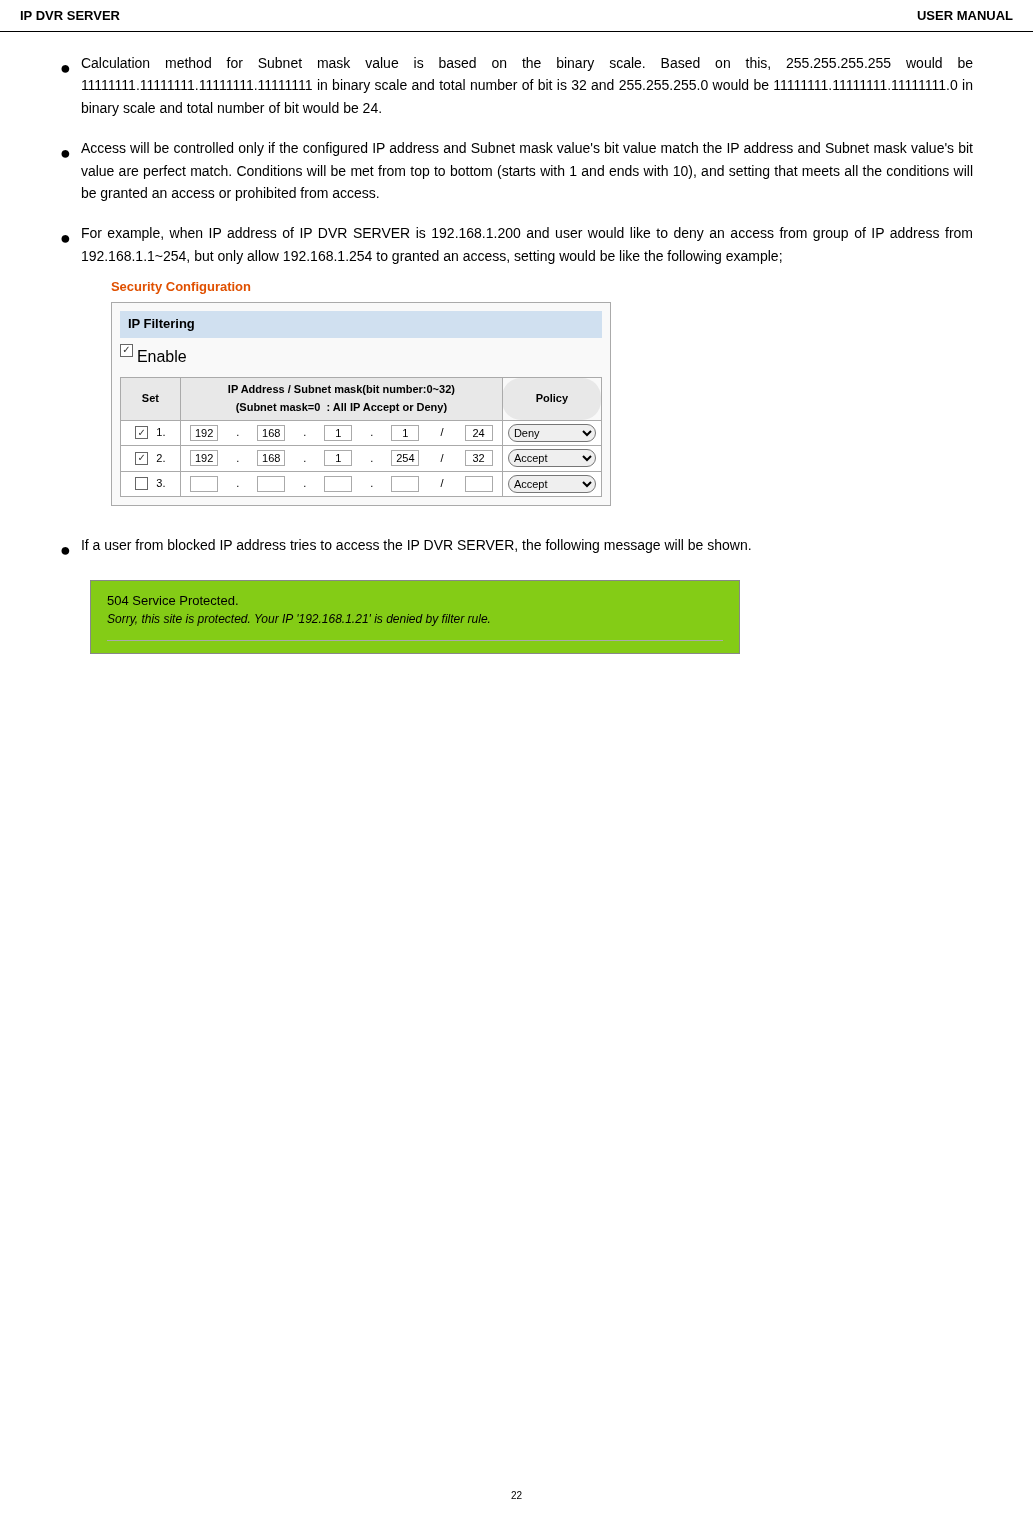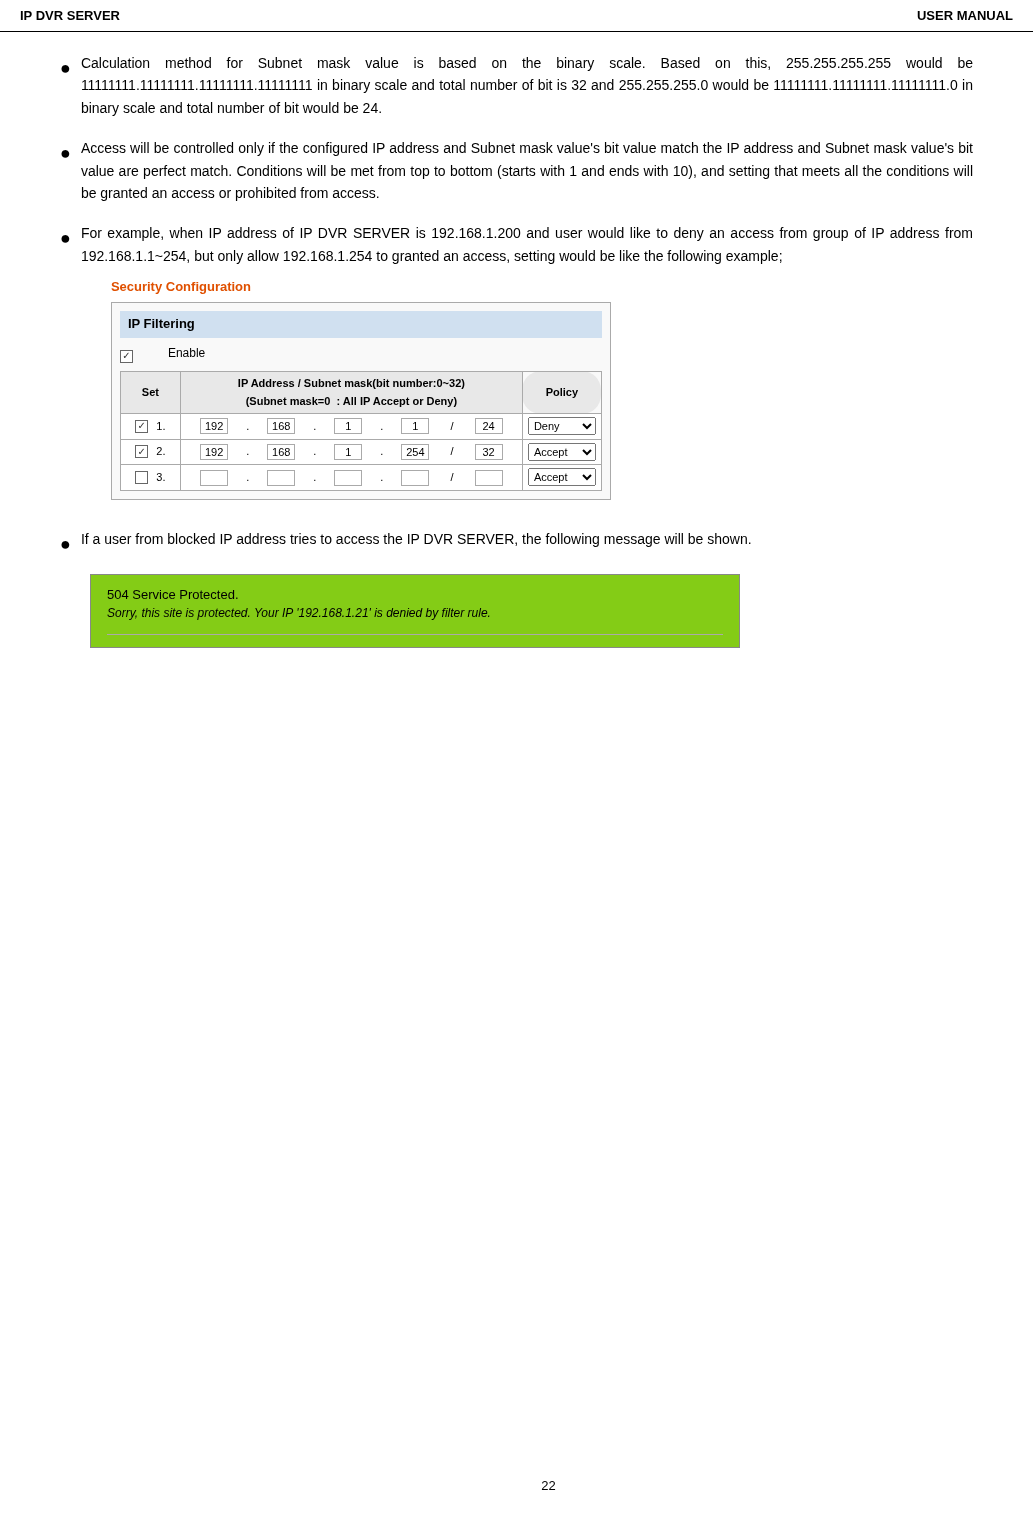--- a/index.html
+++ b/index.html
@@ -57,24 +57,23 @@
     }
     .ip-filtering-header {
       background: #d0e0f0;
       padding: 3px 8px;
       font-size: 13px;
       font-weight: bold;
       margin-bottom: 6px;
     }
     .enable-row {
       display: flex;
-      align-items: flex-end;
+      align-items: flex-start;
       margin-bottom: 8px;
-      font-size: 12px;
-      gap: 31px;
+      font-size: 16px;
     }
     .filter-table {
       border-collapse: collapse;
       width: 100%;
       font-size: 11px;
     }
     .filter-table th, .filter-table td {
       border: 1px solid #aaa;
       padding: 3px 5px;
       text-align: center;
@@ -103,21 +102,22 @@
     .subnet-part {
       width: 28px;
       border: 1px solid #aaa;
       padding: 1px 2px;
       text-align: center;
       font-size: 11px;
     }
     .policy-select {
       font-size: 11px;
       padding: 1px;
-      width: 68px;
+      width: 88px;
+      border-radius: 9px;
     }
     .row-num {
       display: flex;
       align-items: center;
       gap: 4px;
       justify-content: center;
     }
     
     .msg-box {
       border: 1px solid #888;
@@ -139,25 +139,24 @@
       border-top: 1px solid #aaa;
       margin-top: 14px;
     }
     .last-bullet {
       display: flex;
       margin-bottom: 10px;
       line-height: 1.6;
     }
     .footer-page {
       position: absolute;
-      bottom: 20px;
+      bottom: 12px;
       left: 50%;
       transform: translateX(-50%);
-      font-size: 13px;
-      margin-left: 32px;
+      font-size: 10px;
     }
     .checkbox-styled {
       width: 13px;
       height: 13px;
       border: 1px solid #666;
       display: inline-flex;
       align-items: center;
       justify-content: center;
       margin-right: 4px;
       font-size: 10px;

